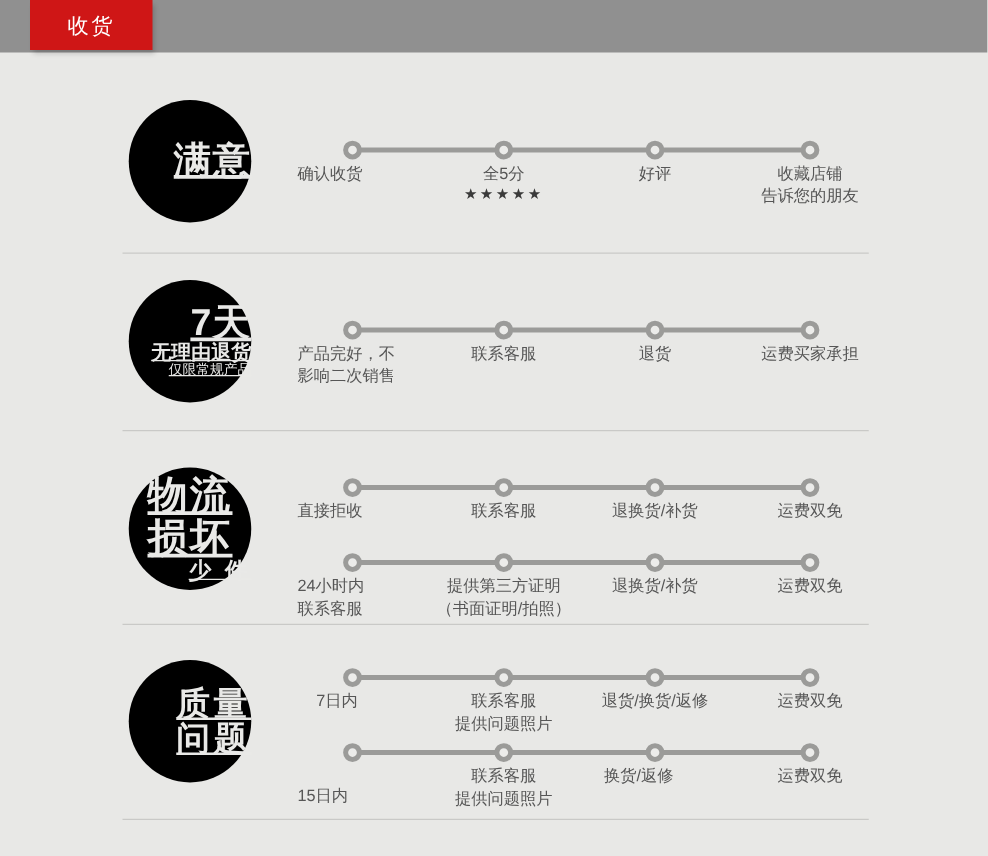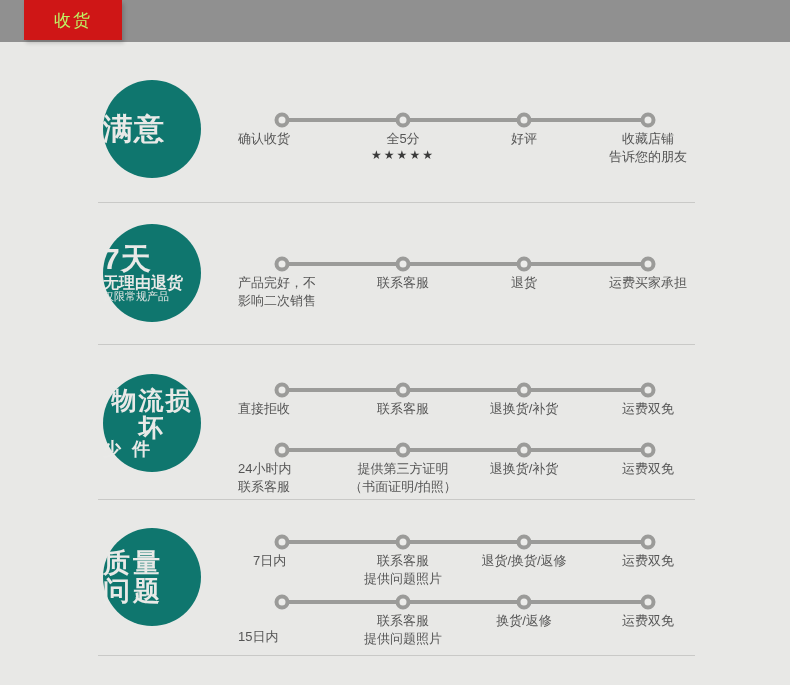--- a/index.html
+++ b/index.html
@@ -17,42 +17,43 @@
     position:absolute;left:0;top:0;width:790px;height:42px;
     background:#909090;
   }
   .header-tab{
     position:absolute;left:24px;top:0;width:98px;height:40px;
     background:#cf1616;
     display:flex;align-items:center;justify-content:center;
     box-shadow:2px 3px 4px rgba(0,0,0,.18);
   }
   .header-tab span{
-    color:#bef264;font-size:17px;letter-spacing:2px;font-weight:400;
+    color:#ffffff;font-size:17px;letter-spacing:2px;font-weight:400;
   }
   .divider{
     position:absolute;left:98px;width:597px;height:1px;
     background:#c9c9c7;
   }
 
   .badge{
     position:absolute;
     width:98px;height:98px;border-radius:50%;
-    background:#0f766e;
+    background:#000000;
     display:flex;flex-direction:column;
-    align-items:flex-start;justify-content:center;
+    align-items:flex-end;justify-content:center;
     color:#e9e9e7;
     text-align:center;
     line-height:1.05;
     box-sizing:border-box;
+    text-decoration:underline;
   }
   .badge .l1{font-size:30px;letter-spacing:1px;font-weight:700;}
   .badge .l2{font-size:16px;letter-spacing:0px;font-weight:700;}
   .badge .l3{font-size:11px;letter-spacing:0px;font-weight:400;}
-  .badge.two-line .l1{font-size:25px;letter-spacing:2px;font-weight:700;}
+  .badge.two-line .l1{font-size:32px;letter-spacing:2px;font-weight:700;}
   .badge.two-line .l2b{font-size:18px;letter-spacing:3px;font-weight:700;}
   .badge.serif{font-family:"Liberation Serif","DejaVu Serif",serif;}
   .badge.serif .l1,.badge.serif .l2b{font-size:27px;letter-spacing:3px;font-weight:700;}
 
   
   .timeline{position:absolute;height:1px;}
   .tl-line{
     position:absolute;left:0;top:0;height:4px;border-radius:2px;
     background:#9b9b99;
   }
@@ -212,21 +213,21 @@
       <div class="node" style="left: 282px;"></div>
       <div class="node-label la-left" style="left: 238px; margin-top: 16px;">
         <div>15日内</div>
       </div>
       <div class="node" style="left: 403px;"></div>
       <div class="node-label" style="left: 403px;">
         <div>联系客服</div>
         <div>提供问题照片</div>
       </div>
       <div class="node" style="left: 524px;"></div>
-      <div class="node-label" style="left: 524px;">
+      <div class="node-label" style="left: 511px;">
         <div>换货/返修</div>
       </div>
       <div class="node" style="left: 648px;"></div>
       <div class="node-label" style="left: 648px;">
         <div>运费双免</div>
       </div>
     </div>
     <div class="divider" style="top: 655px;"></div>
   </div>
 

